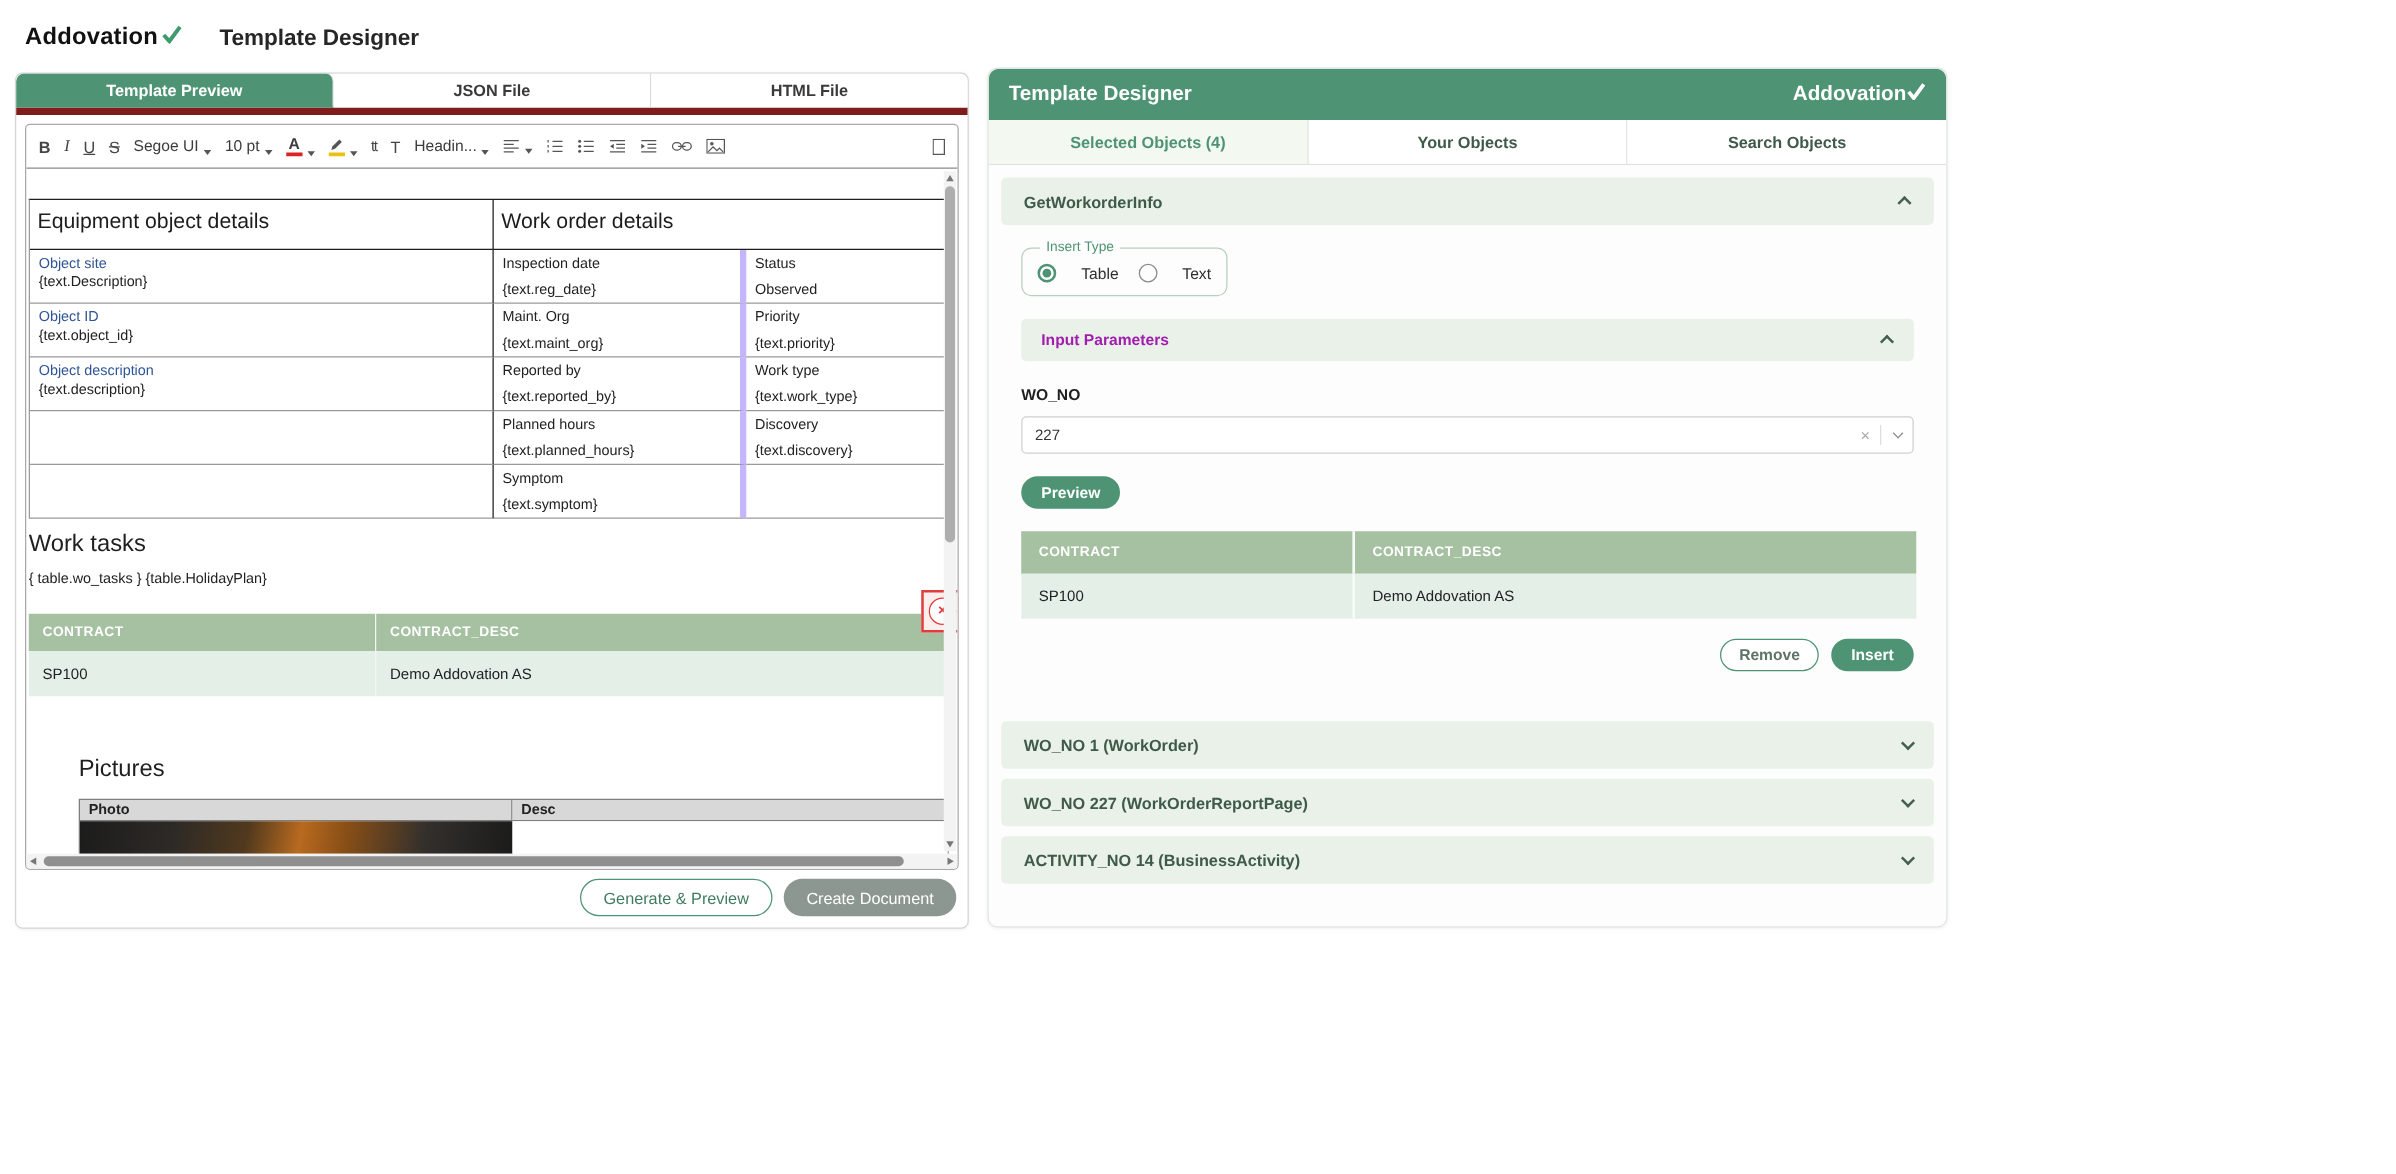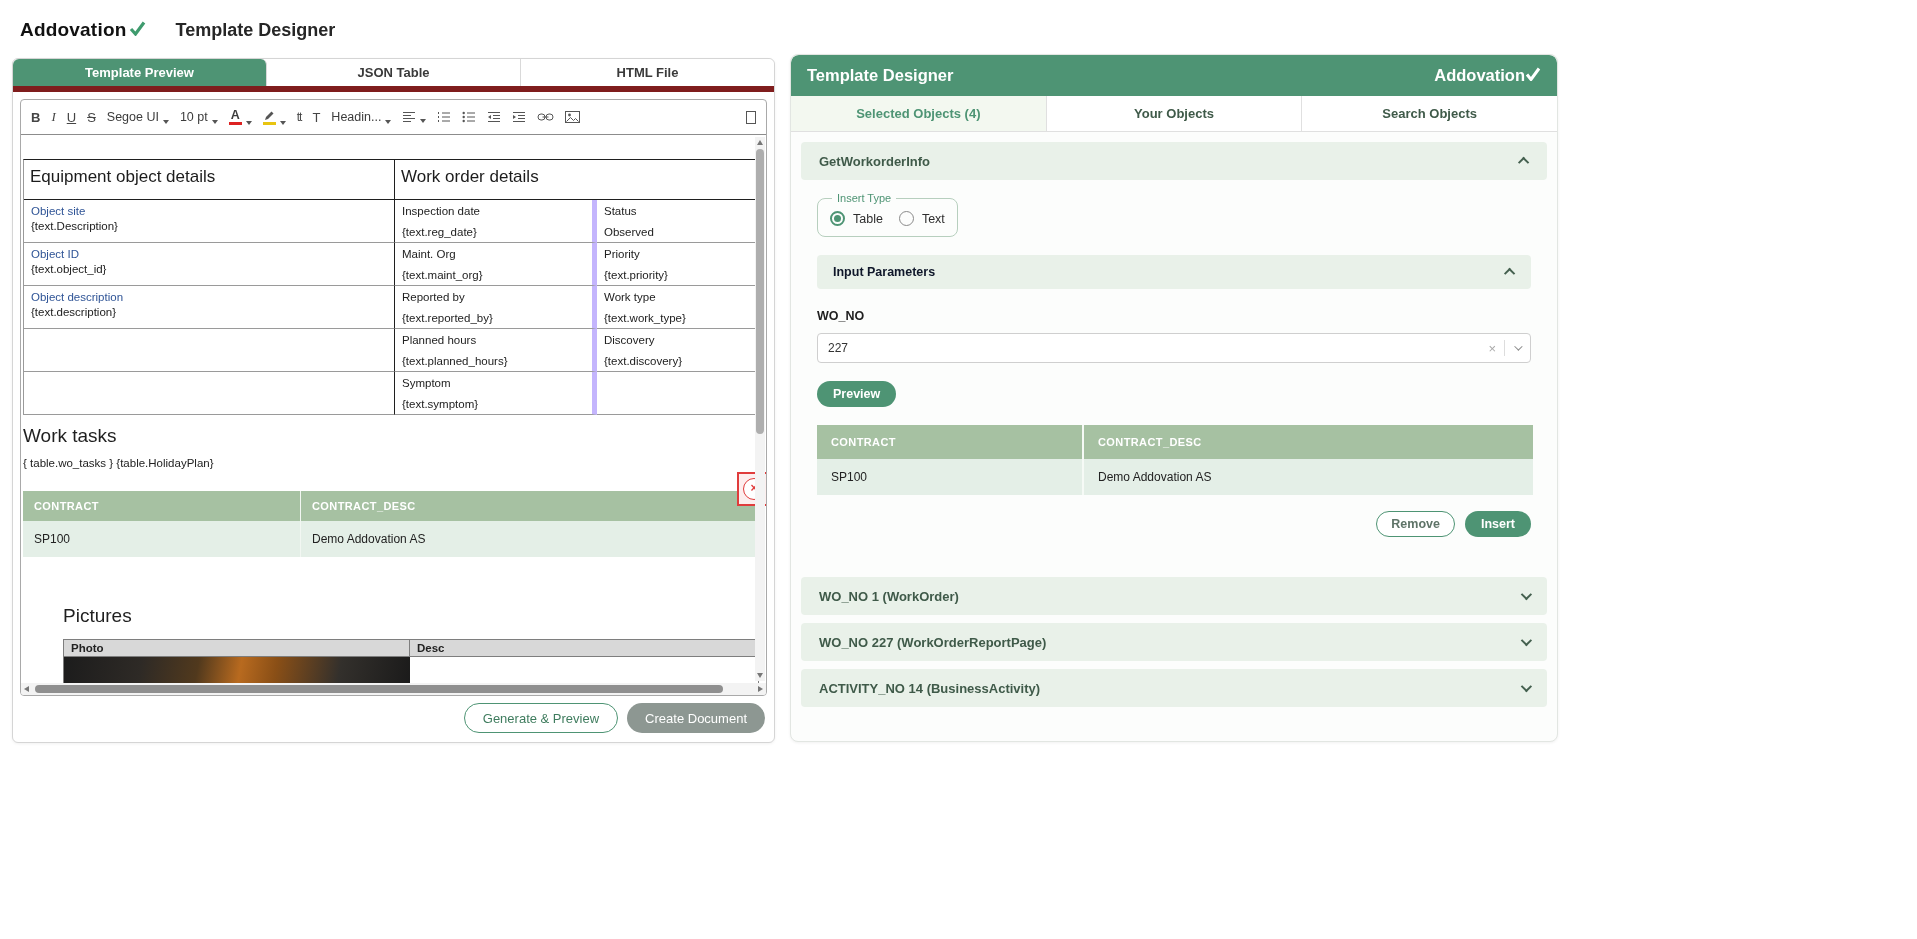--- a/index.html
+++ b/index.html
@@ -118,28 +118,28 @@
     justify-content:space-between; padding:0 18px; color:#3f5a49; font-weight:700; font-size:13px; }
   .acc-bar + .acc-bar { margin-top:8px; }
   .chev { display:inline-block; width:8px; height:8px; border-right:2px solid #44604f; border-bottom:2px solid #44604f; }
   .chev.down { transform:rotate(45deg) translateY(-2px); }
   .chev.up { transform:rotate(225deg) translateY(-2px); }
 
   .section-body { padding:12px 16px 26px; }
   fieldset.insert-type { width:140px; border:1px solid #b7cfbe; border-radius:8px; padding:7px 12px 10px; }
   fieldset.insert-type legend { font-size:11px; color:#4e9474; padding:0 5px; margin-left:2px; }
   .radio-row { display:flex; gap:16px; align-items:center; }
-  .radio-opt { display:flex; align-items:center; gap:8px; font-size:12.5px; color:#2e2e2e; }
+  .radio-opt { display:flex; align-items:center; gap:20px; font-size:12.5px; color:#2e2e2e; }
   .radio { width:15px; height:15px; border-radius:50%; position:relative; flex-shrink:0; }
   .radio.checked { border:2px solid #4e9474; }
   .radio.checked::after { content:""; position:absolute; inset:2px; border-radius:50%; background:#4e9474; }
   .radio.unchecked { border:1.5px solid #8a8a8a; }
 
   .param-bar { margin-top:18px; height:34px; background:#e9f1e9; border-radius:4px; display:flex;
-    align-items:center; justify-content:space-between; padding:0 16px; color:#0f172a; font-weight:700; font-size:12.5px; }
+    align-items:center; justify-content:space-between; padding:0 16px; color:#a21caf; font-weight:700; font-size:12.5px; }
   .wo-label { margin:20px 0 10px; font-weight:700; font-size:12.5px; color:#1f1f1f; }
   .wo-input-wrap { display:flex; align-items:center; height:30px; border:1px solid #cfcfcf; border-radius:4px;
     background:#fff; padding:0 8px 0 10px; }
   .wo-input { flex:1; border:none; outline:none; font-size:12px; color:#333; font-family:inherit; background:transparent; }
   .wo-clear { color:#a9a9a9; font-size:13px; padding:0 8px; }
   .wo-div { width:1px; height:16px; background:#ddd; }
   .chev.small { width:6px; height:6px; border-color:#8a8a8a; border-width:1.5px; margin-left:9px; margin-right:2px; }
 
   .preview-row { display:flex; justify-content:flex-start; margin-top:18px; }
   .btn-green-pill { height:26px; padding:0 16px; border:none; border-radius:14px; background:#4e9474;
@@ -170,21 +170,21 @@
       </span>
     </div>
     <div class="page-title" data-interactable="false">Template Designer</div>
   </div>
 
   <div class="main">
 
     <div class="left-card" data-interactable="false">
       <div class="l-tabs" data-interactable="false">
         <div class="l-tab active" data-interactable="true">Template Preview</div>
-        <div class="l-tab" data-interactable="true">JSON Table</div>
+        <div class="l-tab" data-interactable="true">JSON File</div>
         <div class="l-tab" data-interactable="true">HTML File</div>
       </div>
 
       <div class="editor-box" data-interactable="false">
 
         <div class="toolbar" data-interactable="false">
           <button class="tb-btn tb-bold" data-interactable="true">B</button>
           <button class="tb-btn tb-italic" data-interactable="true">I</button>
           <button class="tb-btn tb-underline" data-interactable="true">U</button>
           <button class="tb-btn tb-strike" data-interactable="true">S</button>

